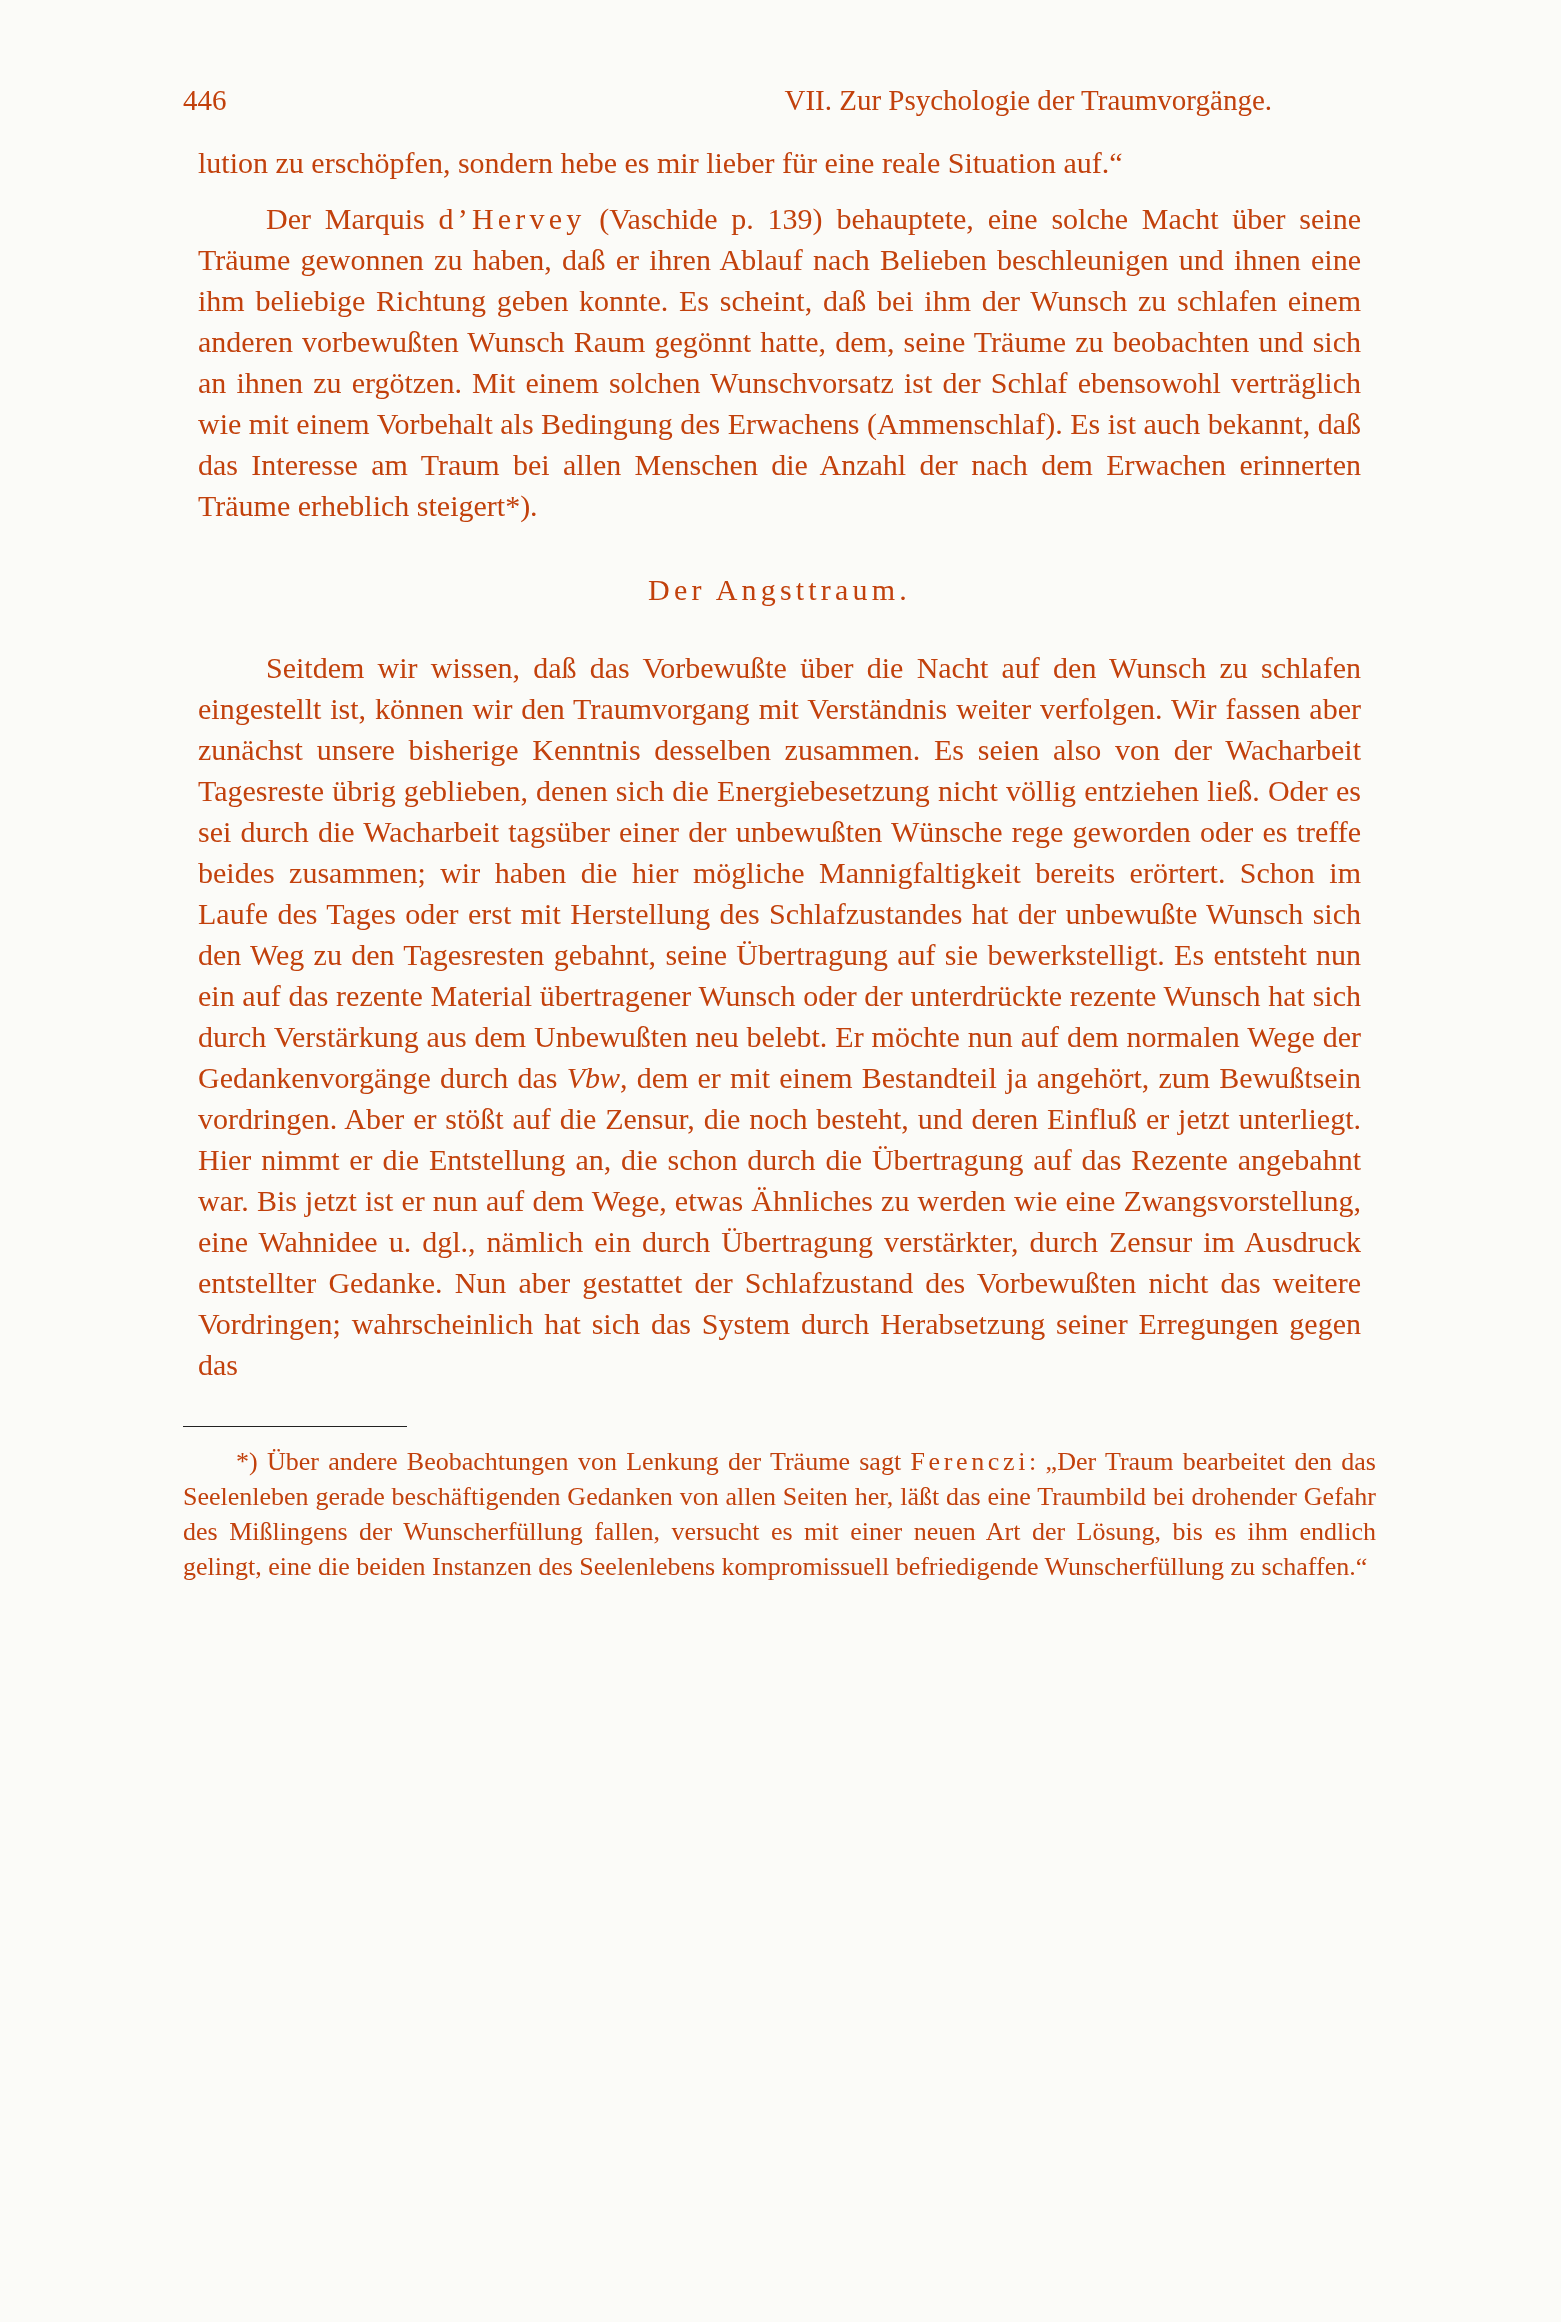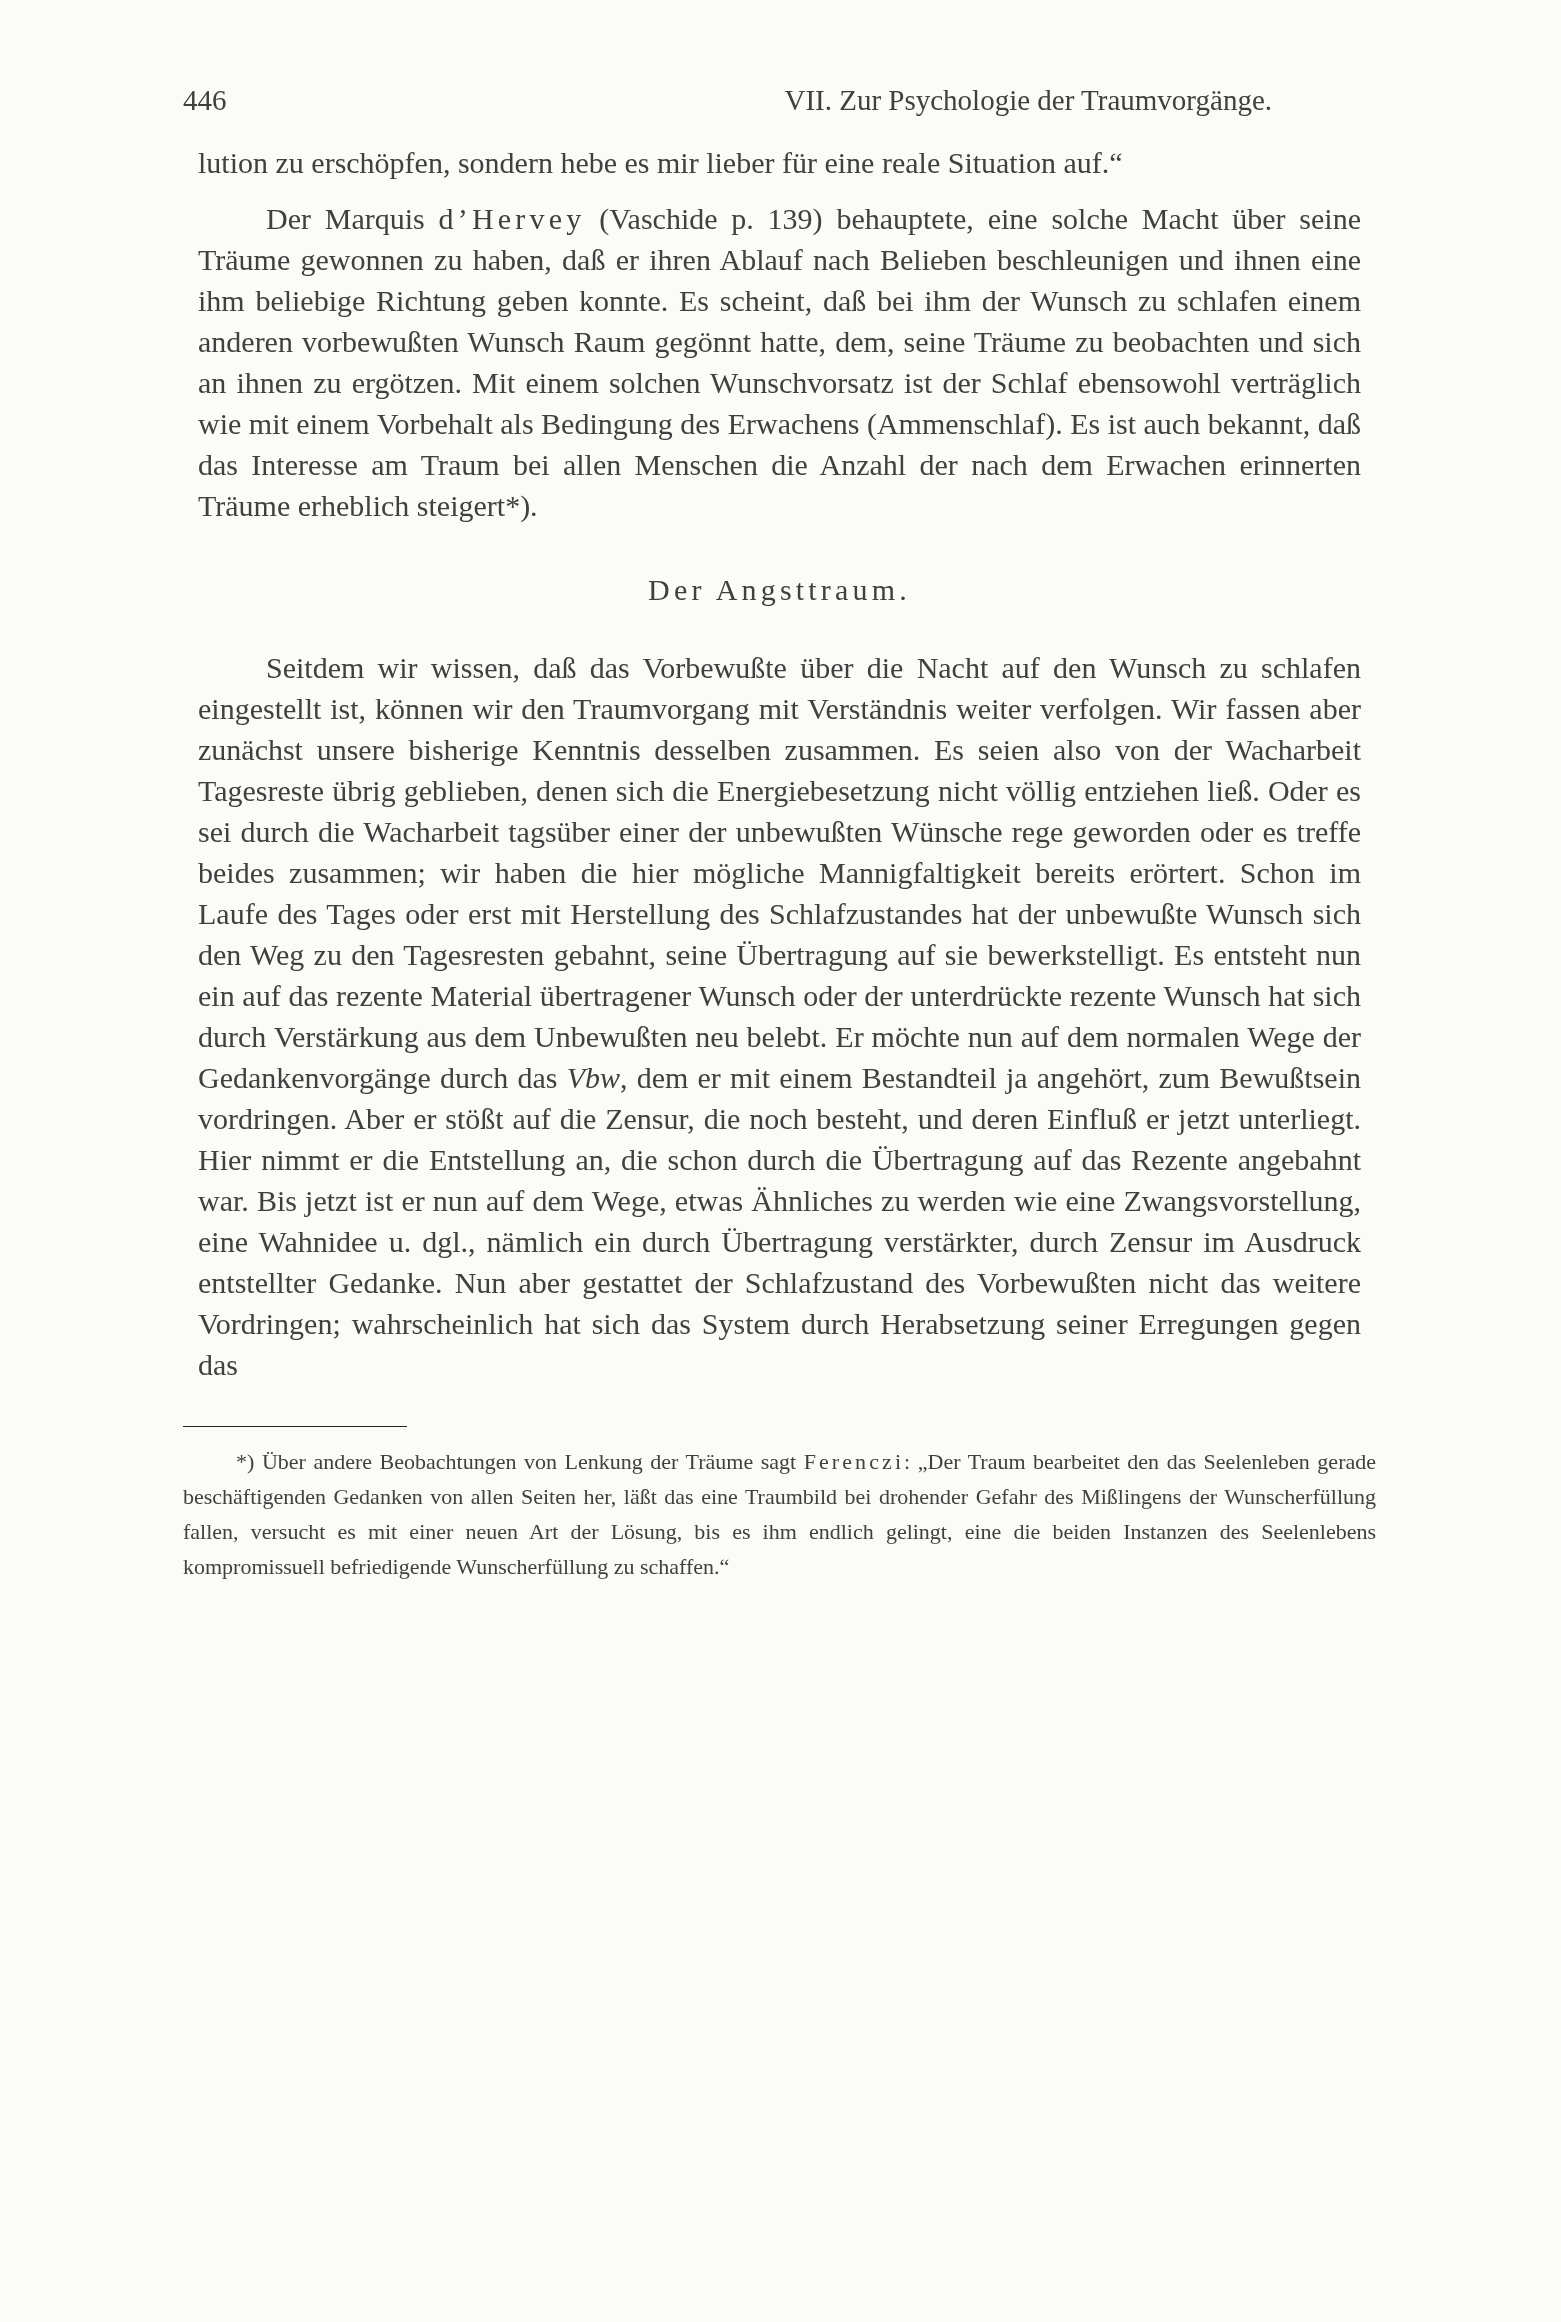--- a/index.html
+++ b/index.html
@@ -59,32 +59,32 @@
     margin: 40px 0 34px 0;
     text-indent: 0;
   }
   .footnote-rule {
     width: 224px;
     border: none;
     border-top: 1.9px solid #222;
     margin: 41px 0 17px 0;
   }
   .footnote {
-    font-size: 22px;
+    font-size: 26px;
     line-height: 35px;
     text-align: justify;
     text-indent: 53px;
     margin: 0;
     font-family: Liberation Serif, serif;
   }
 </style>
 </head>
 <body>
 
-<div class="page" style="background: rgb(251, 251, 248); color: #404040;">
+<div class="page" style="background: rgb(251, 251, 248); color: #c2410c;">
 
   <div class="header">
     <div class="page-number">446</div>
     <div class="running-title">VII. Zur Psychologie der Traumvorgänge.</div>
   </div>
 
   <div class="body-text">
 
     <p class="para"><span>lution zu erschöpfen, sondern hebe es mir lieber für eine reale Situation auf.“</span></p>
 

